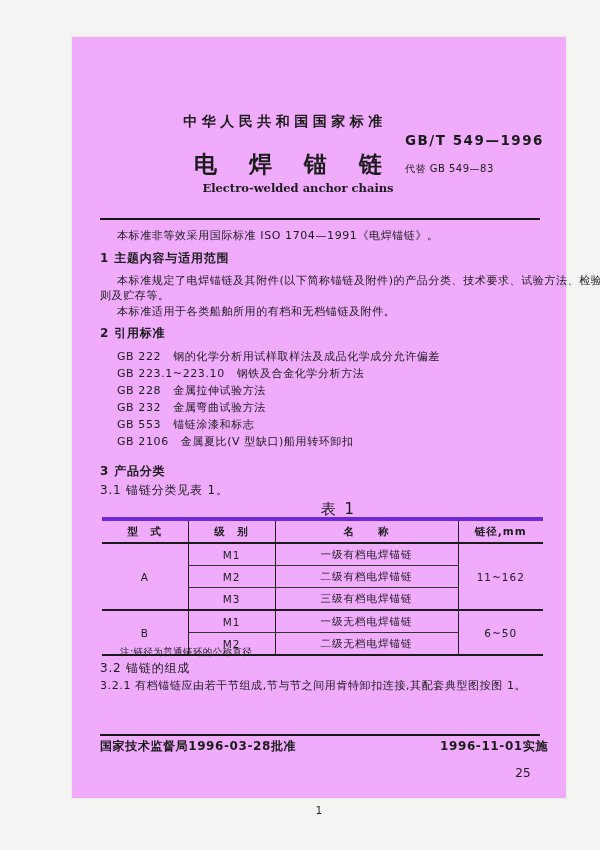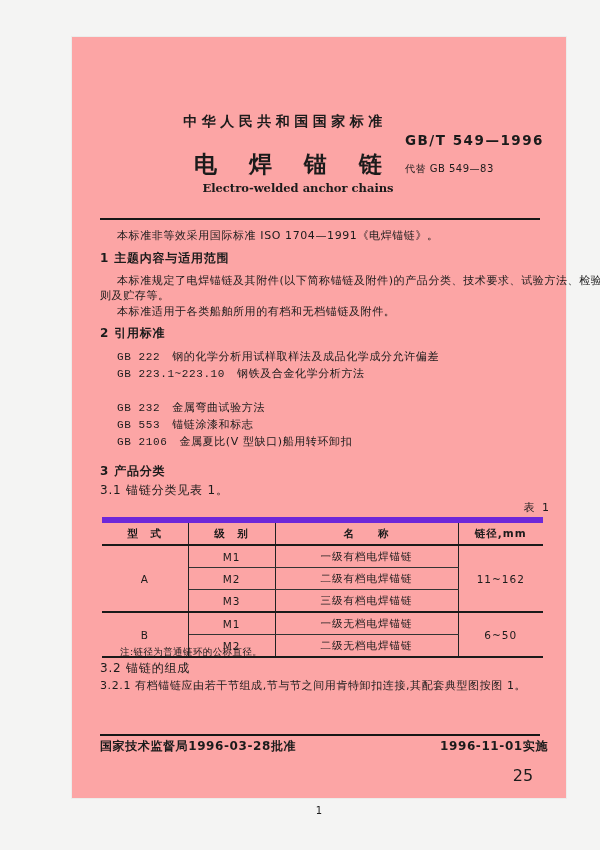--- a/index.html
+++ b/index.html
@@ -4,66 +4,66 @@
 <style>
   html,body { margin:0; padding:0; }
   .canvas {
     position:relative; width:600px; height:850px;
     background:#f4f4f3; overflow:hidden;
     font-family:"DejaVu Sans", sans-serif;
     color:#1b1b1b;
   }
   .page {
     position:absolute; left:72px; top:37px; width:494px; height:761px;
-    background:#fca5a5; box-shadow:0 0 0 1px #ececea;
+    background:#f0abfc; box-shadow:0 0 0 1px #ececea;
   }
   .abs { position:absolute; white-space:nowrap; }
 
   
   .org      { left:0; top:76px; width:426px; text-align:center; font-size:14px; font-weight:bold; letter-spacing:4.5px; }
   .title-cn { left:122px; top:112px; font-size:23px; font-weight:bold; letter-spacing:32px; }
   .std-no   { left:333px; top:95px;  font-size:13.5px; font-weight:bold; letter-spacing:1.5px; }
   .replaces { left:333px; top:125px; font-size:10px; letter-spacing:0.5px; }
   .title-en { left:0; top:144px; width:452px; text-align:center; font-size:11.5px; font-weight:bold; font-family:"DejaVu Serif", serif; }
   .rule-top { left:28px; top:181px; width:440px; height:2px; background:#161616; }
 
   
   .ln   { font-size:11px; letter-spacing:0.6px; line-height:15px; }
   .hd   { font-size:12px; font-weight:bold; letter-spacing:0.8px; line-height:15px; }
   .ind  { left:45px; }
   .flsh { left:28px; }
-  .ref .code { display:inline-block; min-width:0;font-family:Liberation Mono, monospace; }
+  .ref .code { display:inline-block; min-width:0; }
   .ref .nm   { margin-left:12px; }
 
   
-  .tbl-cap { left:38px; top:463px; width:441px; text-align:right; font-size:11px; letter-spacing:2px; }
+  .tbl-cap { left:46px; top:463px; width:441px; text-align:center; font-size:15px; letter-spacing:2px; }
   table.t1 {
     position:absolute; left:30px; top:480px; width:441px;
     border-collapse:collapse; table-layout:fixed;
-    border-top:6px solid #6d28d9; border-bottom:2px solid #1a1a1a;
+    border-top:4px solid #6d28d9; border-bottom:2px solid #1a1a1a;
     font-size:10.5px;
   }
   .t1 col.c1{width:86px} .t1 col.c2{width:87px} .t1 col.c3{width:183px} .t1 col.c4{width:85px}
   .t1 th, .t1 td {
     height:21px; padding:0; text-align:center; vertical-align:middle;
     border-right:1px solid #222; font-weight:normal; letter-spacing:1px;
   }
   .t1 th { font-weight:bold; border-bottom:2px solid #1a1a1a; }
   .t1 .no-r { border-right:none; }
   .t1 tbody td { border-bottom:1px solid #333; }
   .t1 .g-end { border-bottom:2px solid #1a1a1a; }
   .t1 .b-end { border-bottom:none; }
 
   .note { left:48px; top:609px; font-size:9.5px; letter-spacing:0.4px; }
 
   
   .rule-bot { left:28px; top:697px; width:440px; height:2px; background:#161616; }
   .approve  { left:28px;  top:701px; font-size:12px; font-weight:bold; letter-spacing:0.6px; }
   .impl     { right:18px; top:701px; font-size:12px; font-weight:bold; letter-spacing:0.6px; }
-  .corner-num { left:436px; top:729px; width:30px; text-align:center; font-size:16px; }
+  .corner-num { left:436px; top:729px; width:30px; text-align:center; font-size:12px; }
   .page-num   { left:0; top:768px; width:494px; text-align:center; font-size:10px; }
 </style>
 </head>
 <body>
 
 <div class="canvas">
   <div class="page">
 
     <div class="abs org">中华人民共和国国家标准</div>
     <div class="abs std-no">GB/T 549—1996</div>
@@ -75,20 +75,21 @@
     <div class="abs ln ind" style="top:191px">本标准非等效采用国际标准 ISO 1704—1991《电焊锚链》。</div>
 
     <div class="abs hd flsh" style="top:214px">1  主题内容与适用范围</div>
     <div class="abs ln ind" style="top:236px">本标准规定了电焊锚链及其附件(以下简称锚链及附件)的产品分类、技术要求、试验方法、检验规</div>
     <div class="abs ln flsh" style="top:251px">则及贮存等。</div>
     <div class="abs ln ind" style="top:267px">本标准适用于各类船舶所用的有档和无档锚链及附件。</div>
 
     <div class="abs hd flsh" style="top:289px">2  引用标准</div>
     <div class="abs ln ind ref" style="top:312px"><span class="code">GB 222</span><span class="nm">钢的化学分析用试样取样法及成品化学成分允许偏差</span></div>
     <div class="abs ln ind ref" style="top:329px"><span class="code">GB 223.1~223.10</span><span class="nm">钢铁及合金化学分析方法</span></div>
+    <div class="abs ln ind ref" style="top:346px"><span class="code">GB 228</span><span class="nm">金属拉伸试验方法</span></div>
     <div class="abs ln ind ref" style="top:363px"><span class="code">GB 232</span><span class="nm">金属弯曲试验方法</span></div>
     <div class="abs ln ind ref" style="top:380px"><span class="code">GB 553</span><span class="nm">锚链涂漆和标志</span></div>
     <div class="abs ln ind ref" style="top:397px"><span class="code">GB 2106</span><span class="nm">金属夏比(V 型缺口)船用转环卸扣</span></div>
 
     <div class="abs hd flsh" style="top:427px">3  产品分类</div>
     <div class="abs hd flsh" style="top:446px; font-weight:normal">3.1  锚链分类见表 1。</div>
 
     <div class="abs tbl-cap">表 1</div>
     <table class="t1">
       <colgroup>

